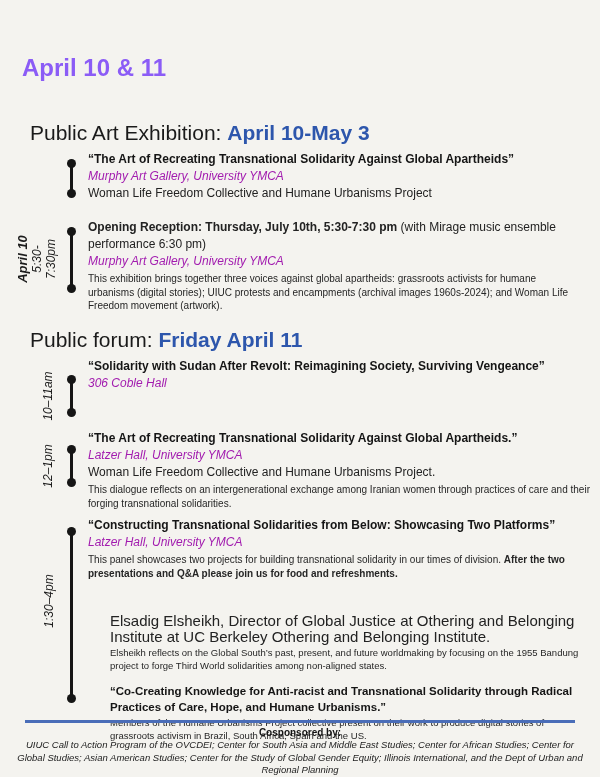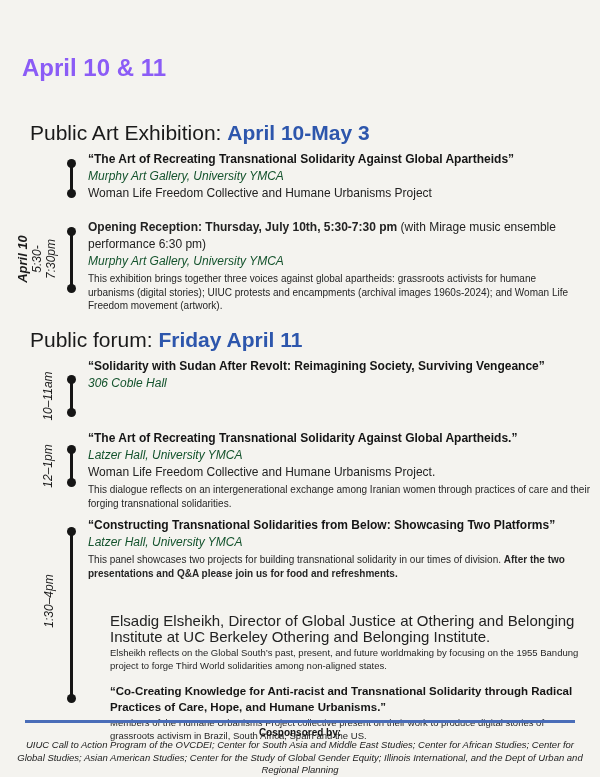--- a/index.html
+++ b/index.html
@@ -42,21 +42,21 @@
   .sec2 { left: 30px; top: 328px; }
 
   
   .event { left: 88px; width: 504px; }
   .ev1 { top: 151px; }
   .ev2 { top: 219px; width: 484px; }
   .ev3 { top: 358px; }
   .ev4 { top: 430px; }
   .ev5 { top: 517px; }
   .ev-title { font-weight: 700; font-size: 12px; line-height: 17px; white-space: nowrap; color: #151515; }
-  .ev-venue { font-style: italic; font-size: 12px; line-height: 17px; color: #14532d; }
+  .ev-venue { font-style: italic; font-size: 12px; line-height: 17px; color: #a21caf; }
   .ev-text  { font-size: 12px; line-height: 17px; color: #222; }
   .ev-small { font-size: 10px; line-height: 13.5px; margin-top: 2px; color: #262626; }
   .b { font-weight: 700; }
 
   
   .talk { margin-left: 22px; margin-top: 11px; width: 480px; }
   .talk-title { font-weight: 700; font-size: 11.5px; line-height: 16px; color: #151515; }
   .talk-text  { font-size: 15px; line-height: 16px; color: #222; margin-top: 33px; }
   .talk-small { font-size: 9.5px; line-height: 13px; margin-top: 1px; color: #262626; }
 

